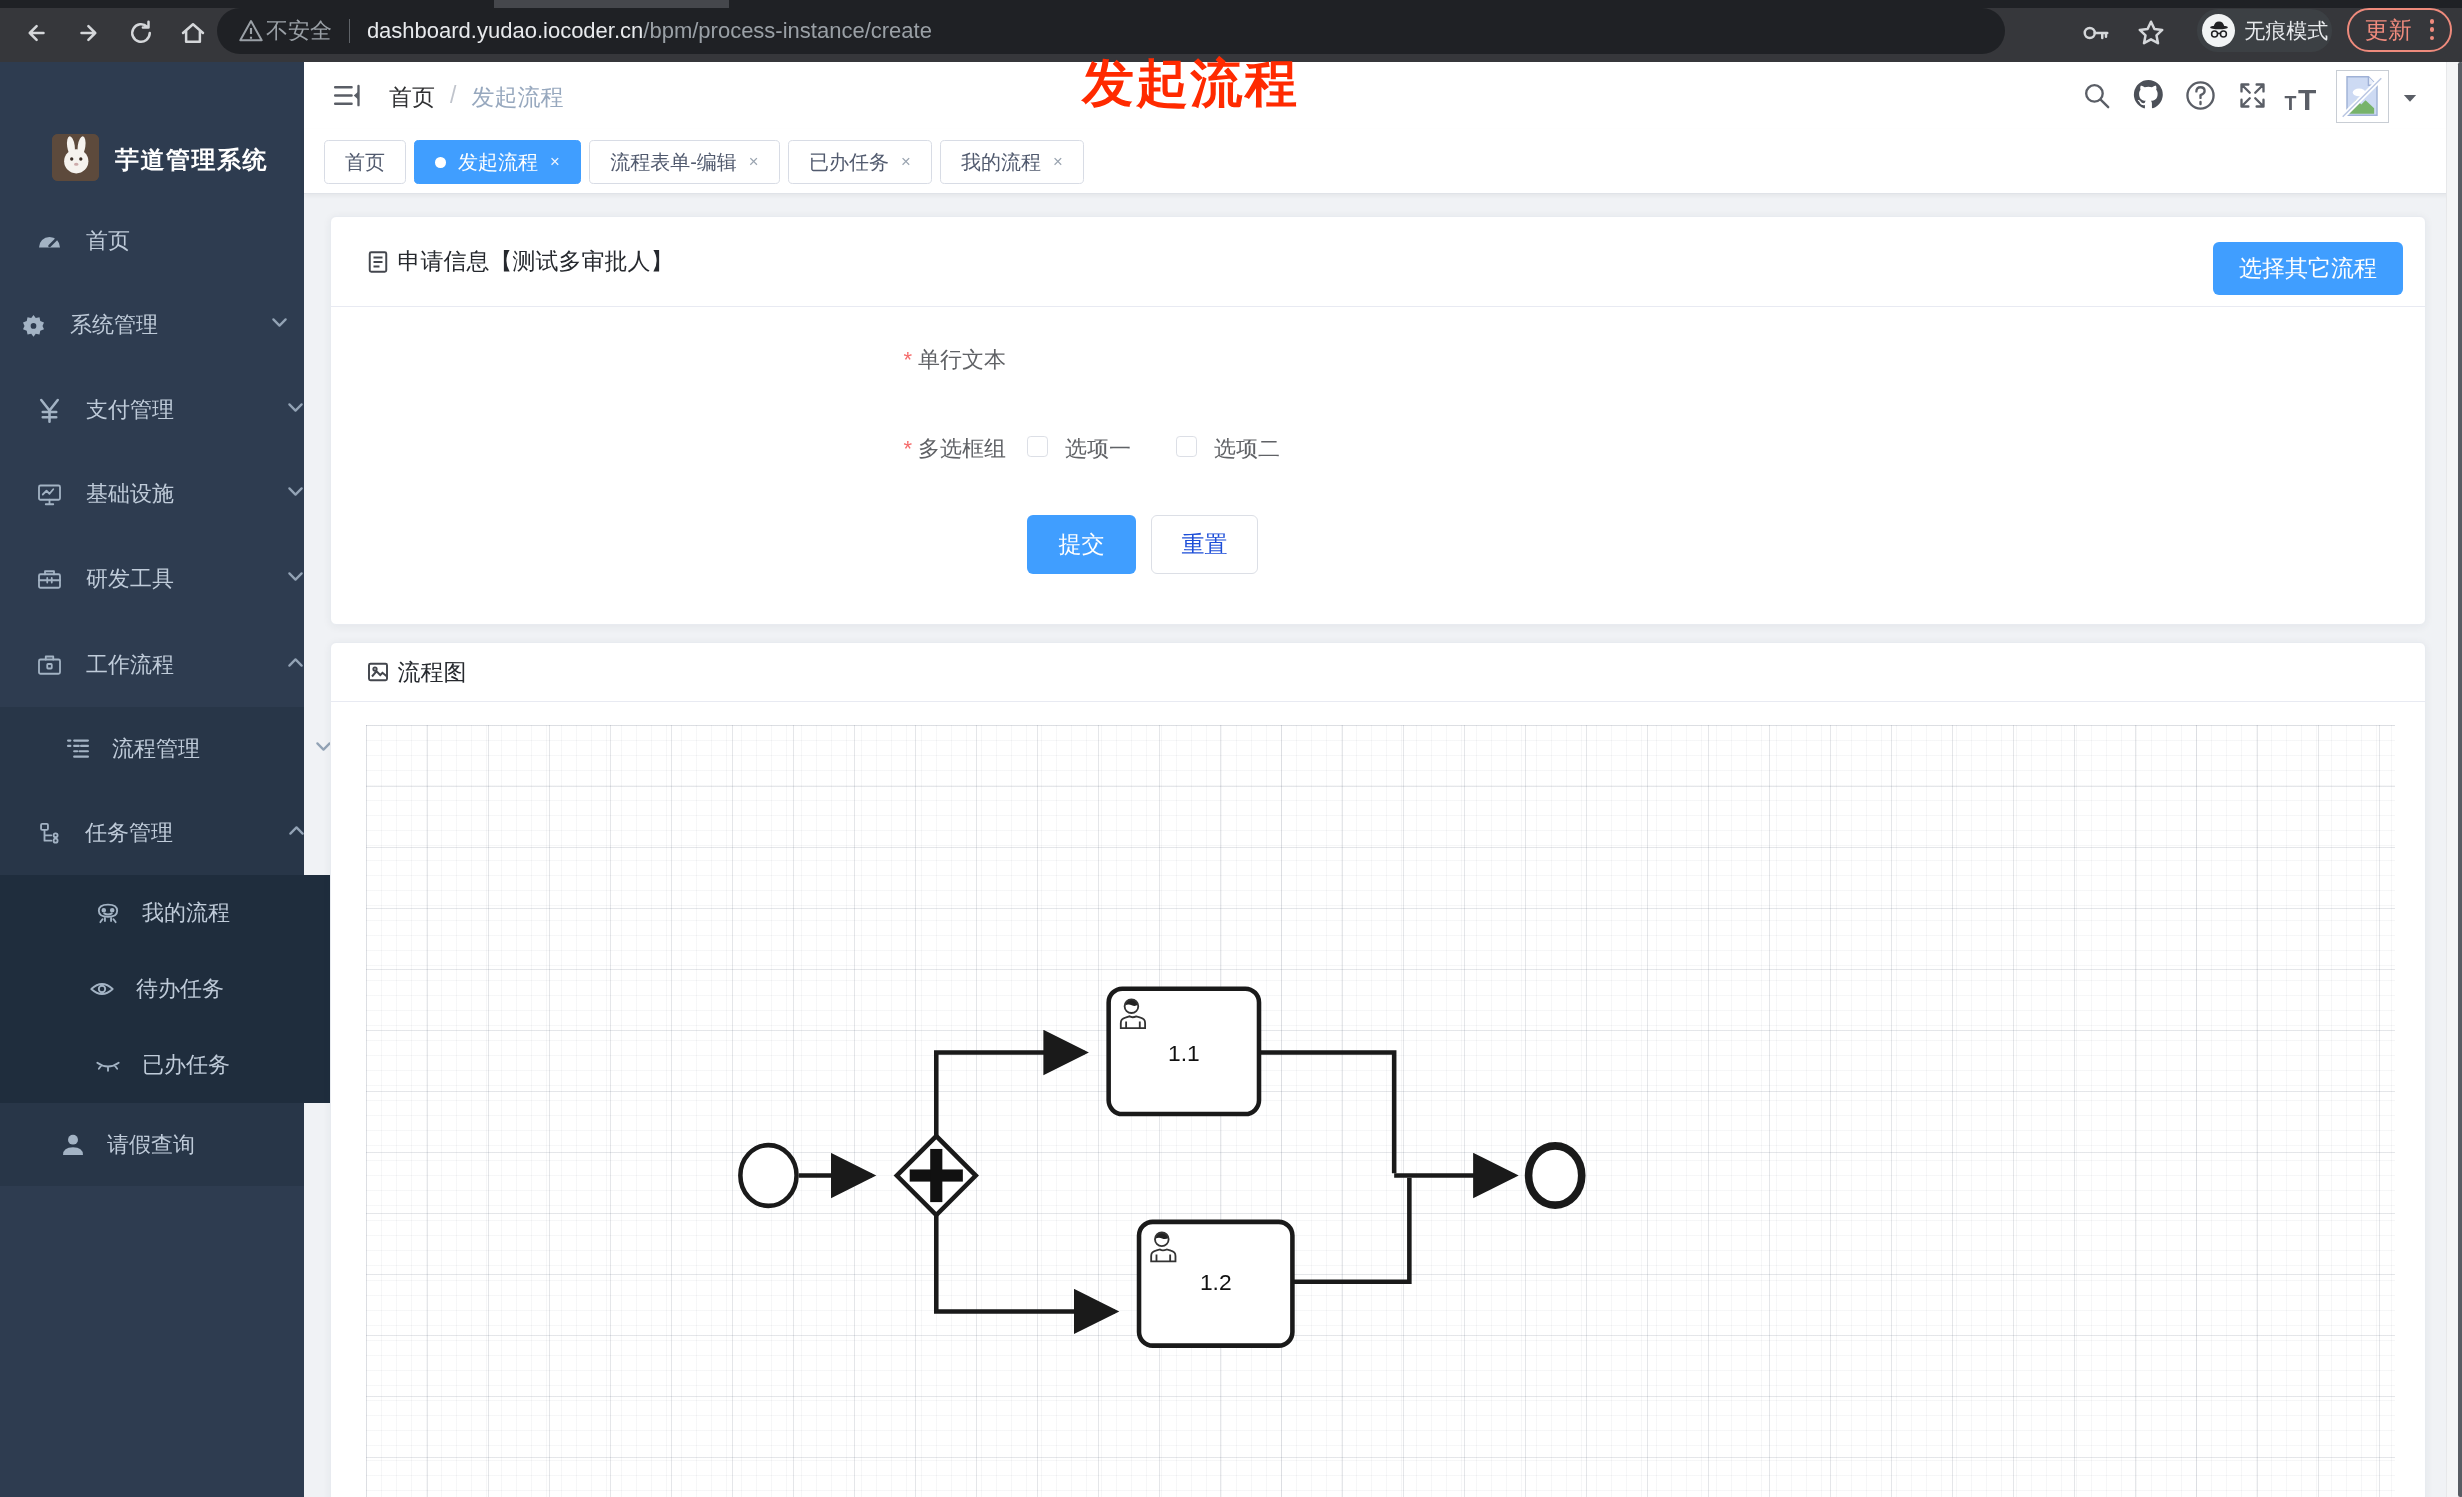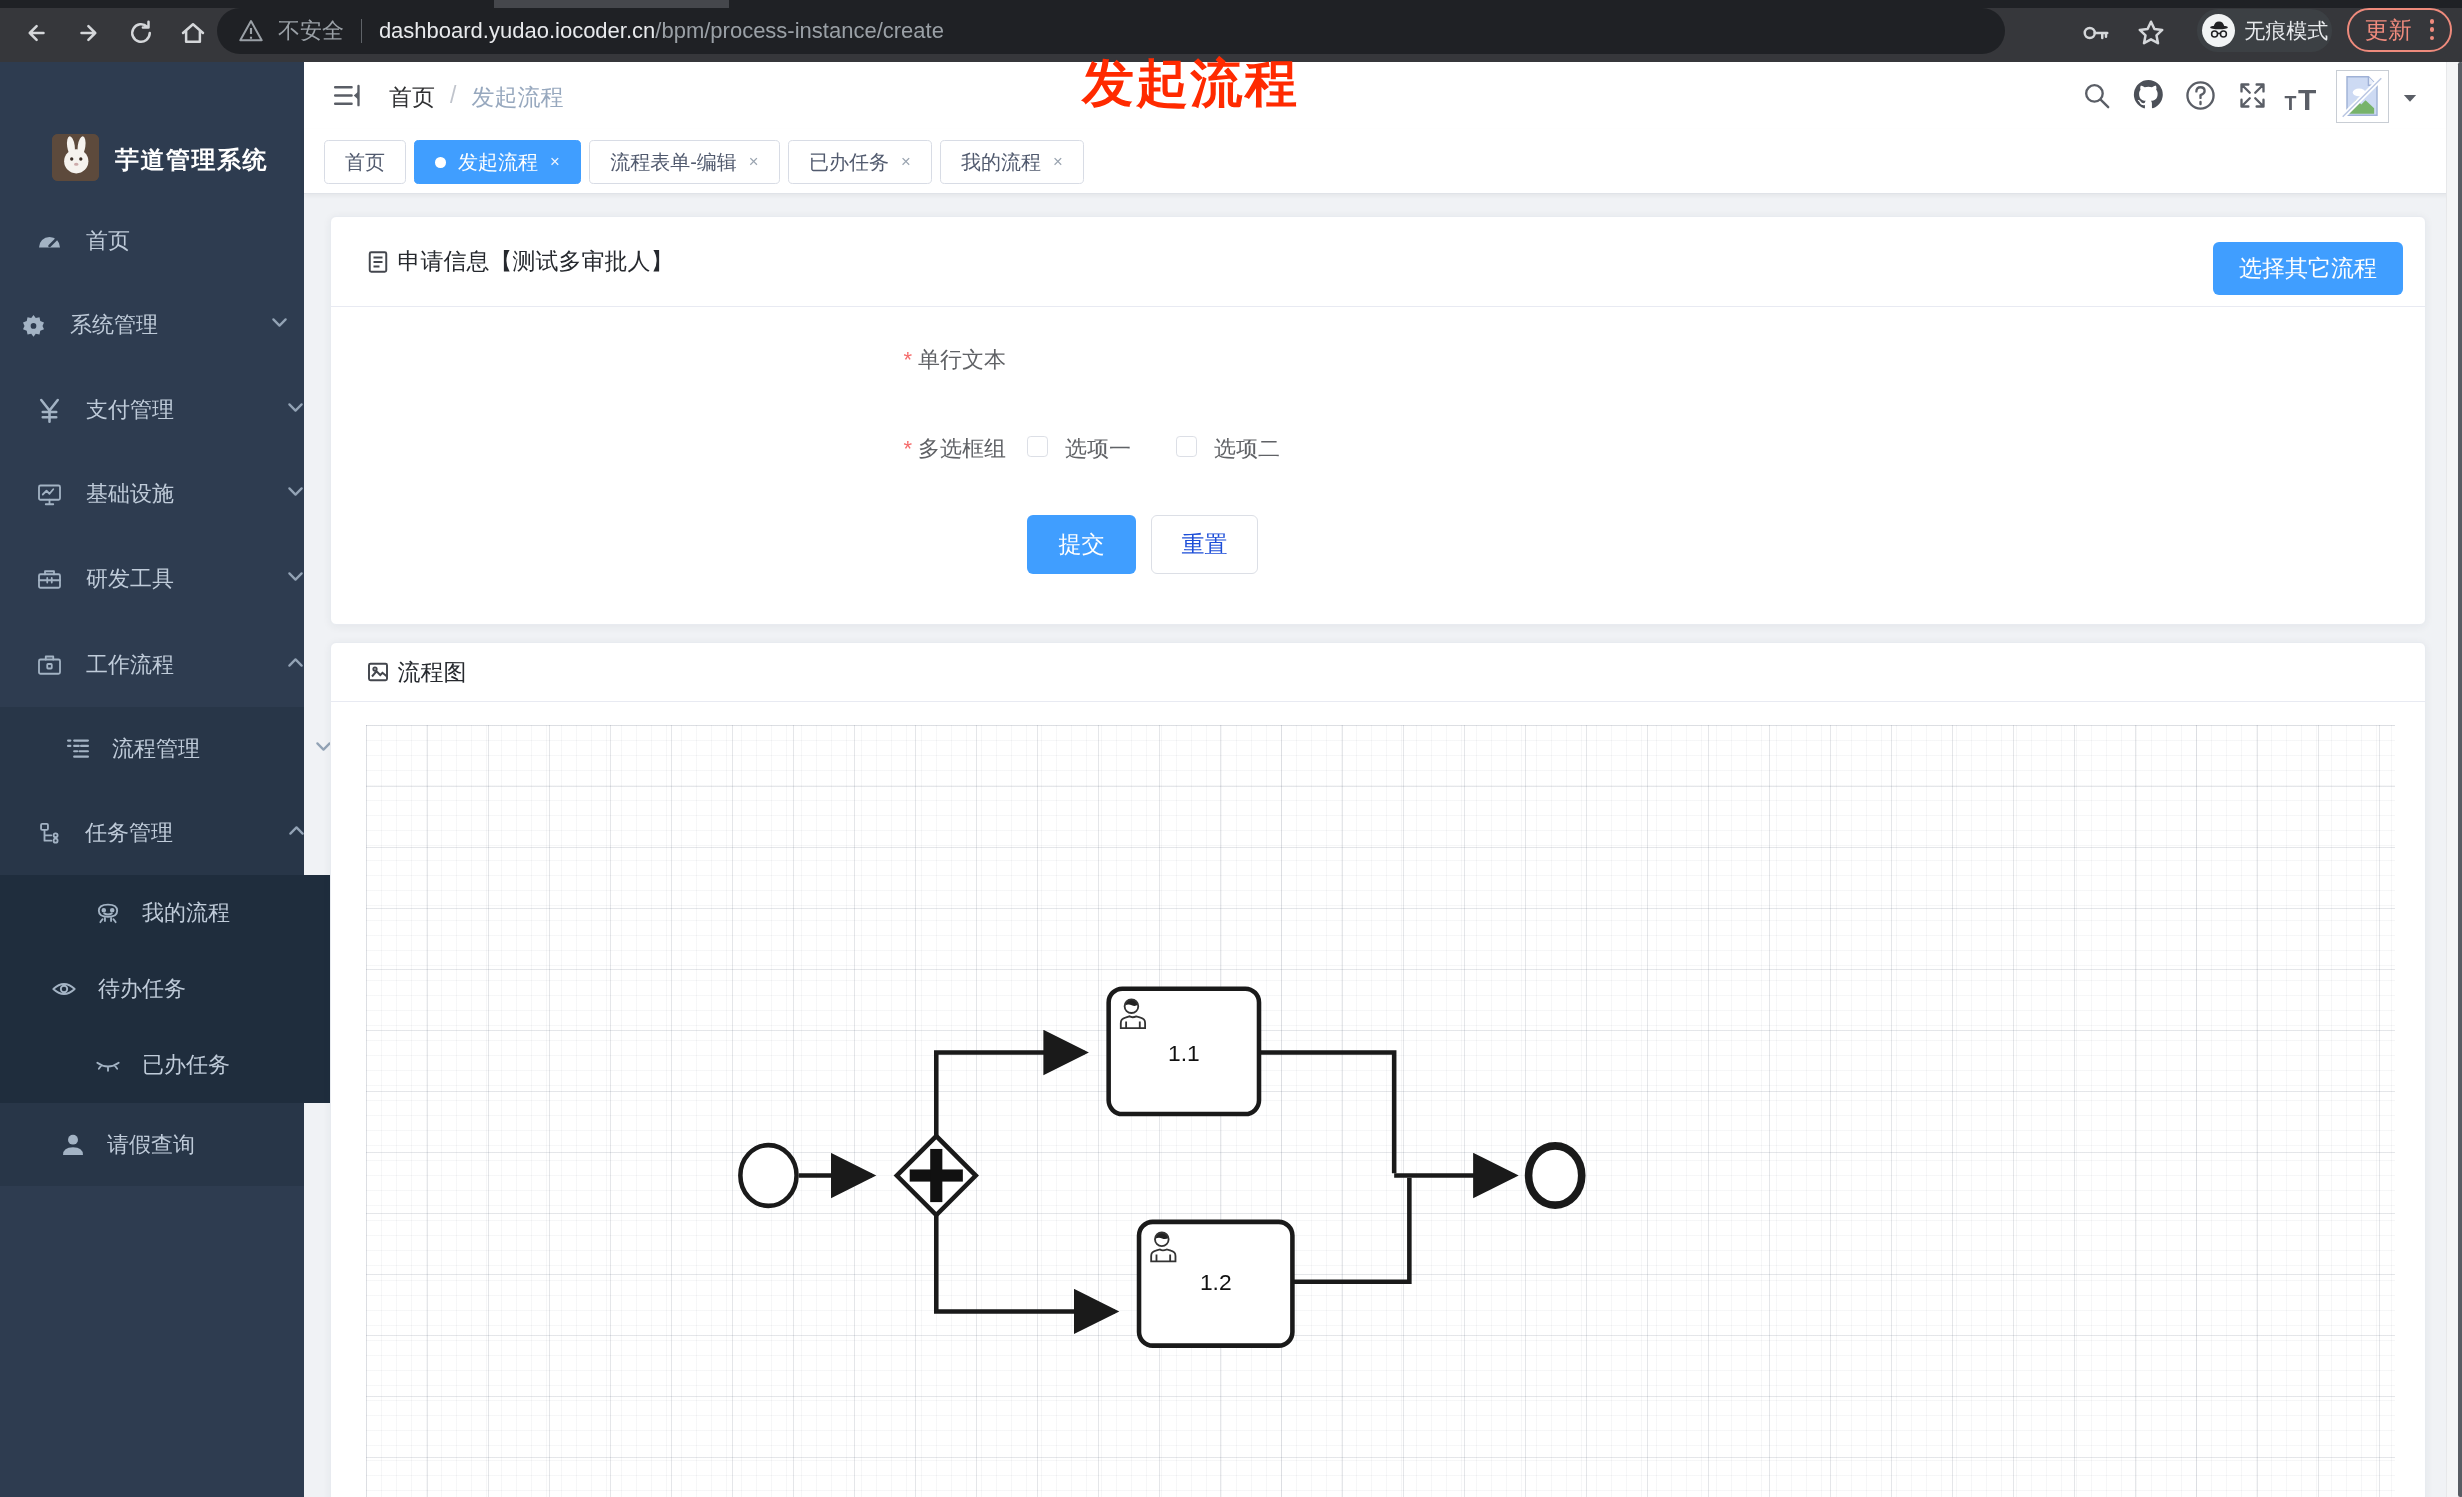--- a/index.html
+++ b/index.html
@@ -8,21 +8,21 @@
   .abs{position:absolute;}
 
   
   #browser{left:0;top:0;width:2462px;height:62px;background:#36373b;}
   #browser .topstrip{left:0;top:0;width:2462px;height:7.6px;background:#1f2125;}
   #browser .tabhint{left:494px;top:0;width:235px;height:7.6px;background:#45474c;}
   .navbtn{top:18px;width:30px;height:30px;}
   .navbtn svg{stroke:#d5d7da;stroke-width:4;fill:none;stroke-linecap:round;stroke-linejoin:round;}
   #urlbar{left:217px;top:8.4px;width:1788px;height:46px;border-radius:23px;background:#1f2125;display:flex;align-items:center;color:#9aa0a6;font-size:22px;}
   #urlbar .warn{margin-left:21px;display:flex;align-items:center;}
-  #urlbar .sec{margin-left:14px;}
+  #urlbar .sec{margin-left:2px;}
   #urlbar .vsep{width:1.5px;height:24px;background:#5f6368;margin:0 16.7px;}
   #urlbar .host{color:#e8eaed;}
   .chip{display:flex;align-items:center;}
   #incog{left:2197px;top:9px;width:135px;height:43px;border-radius:21px;background:#3c4044;color:#e8eaed;font-size:21px;}
   #incog .disc{width:33px;height:33px;border-radius:50%;background:#f1f3f4;margin:0 9px 0 5.3px;display:flex;align-items:center;justify-content:center;}
   #update{left:2347px;top:7.6px;width:105px;height:44px;border-radius:23px;border:2.3px solid #ee8a7c;box-sizing:border-box;color:#f08b7d;font-size:23.5px;justify-content:center;gap:18px;}
   .dots3{display:inline-flex;flex-direction:column;gap:3.8px;}
   .dots3 i{width:4.6px;height:4.6px;border-radius:50%;background:#f08b7d;}
 
   
@@ -282,21 +282,21 @@
       <span class="micon">
           <svg width="26" height="26" viewBox="0 0 34 34">
             <path d="M5 14 q0 -8 12 -8 q12 0 12 8 q0 8 -12 8 q-12 0 -12 -8 Z"></path>
             <circle cx="11.5" cy="13.5" r="1.8" fill="#a3b3c4"></circle>
             <circle cx="22.5" cy="13.5" r="1.8" fill="#a3b3c4"></circle>
             <path d="M12 17.5 q5 3 10 0 M10 25 q-2 2 -3 4 M24 25 q2 2 3 4 M13 23.5 v4 M21 23.5 v4"></path>
           </svg>
         </span>
       <span>我的流程</span>
     </div>
-    <div class="mrow abs sub3" style="top:889px;height:76px;padding-left:50px;gap:21px;">
+    <div class="mrow abs sub3" style="top:889px;height:76px;padding-left:88px;gap:21px;">
       <span class="micon">
           <svg width="26" height="26" viewBox="0 0 34 34">
             <path d="M3 17 q14 -13 28 0 q-14 13 -28 0 Z"></path>
             <circle cx="17" cy="17" r="4.2"></circle>
           </svg>
         </span>
       <span>待办任务</span>
     </div>
     <div class="mrow abs sub3" style="top:965px;height:76px;padding-left:94px;gap:21px;">
       <span class="micon">

